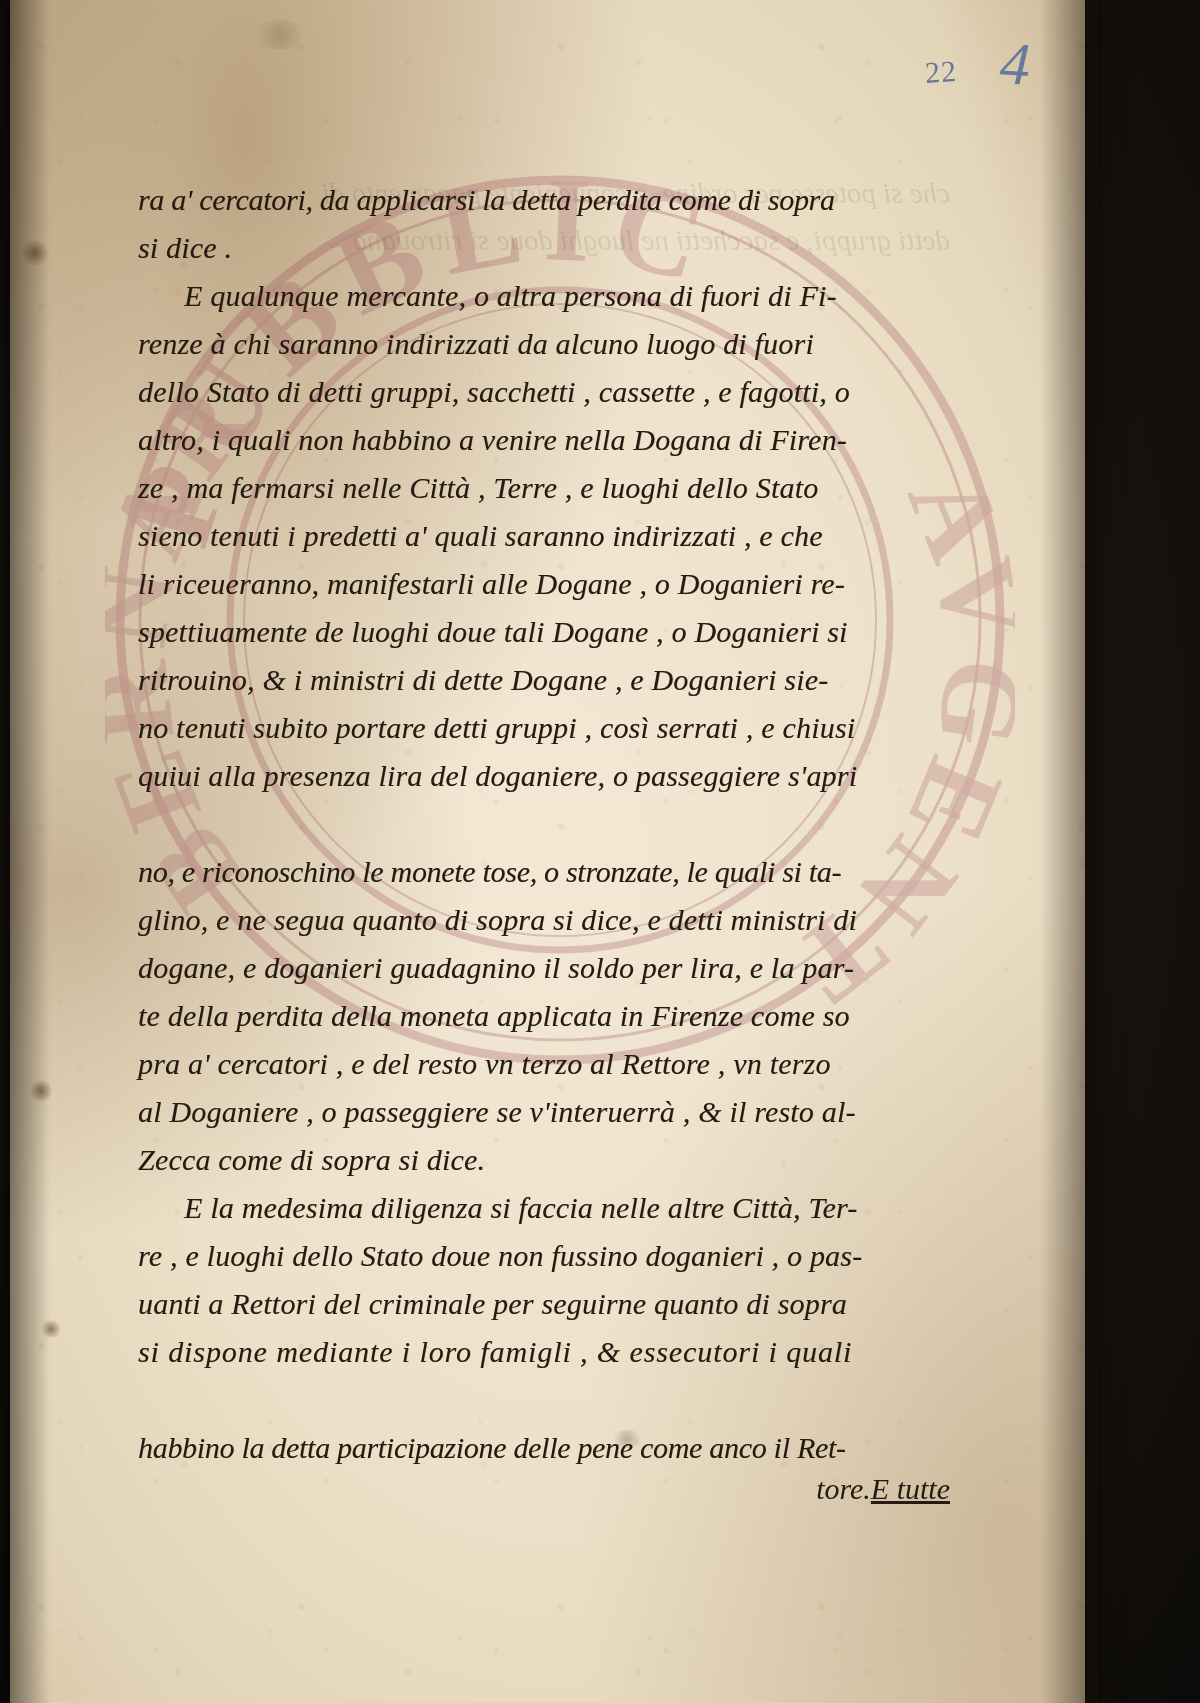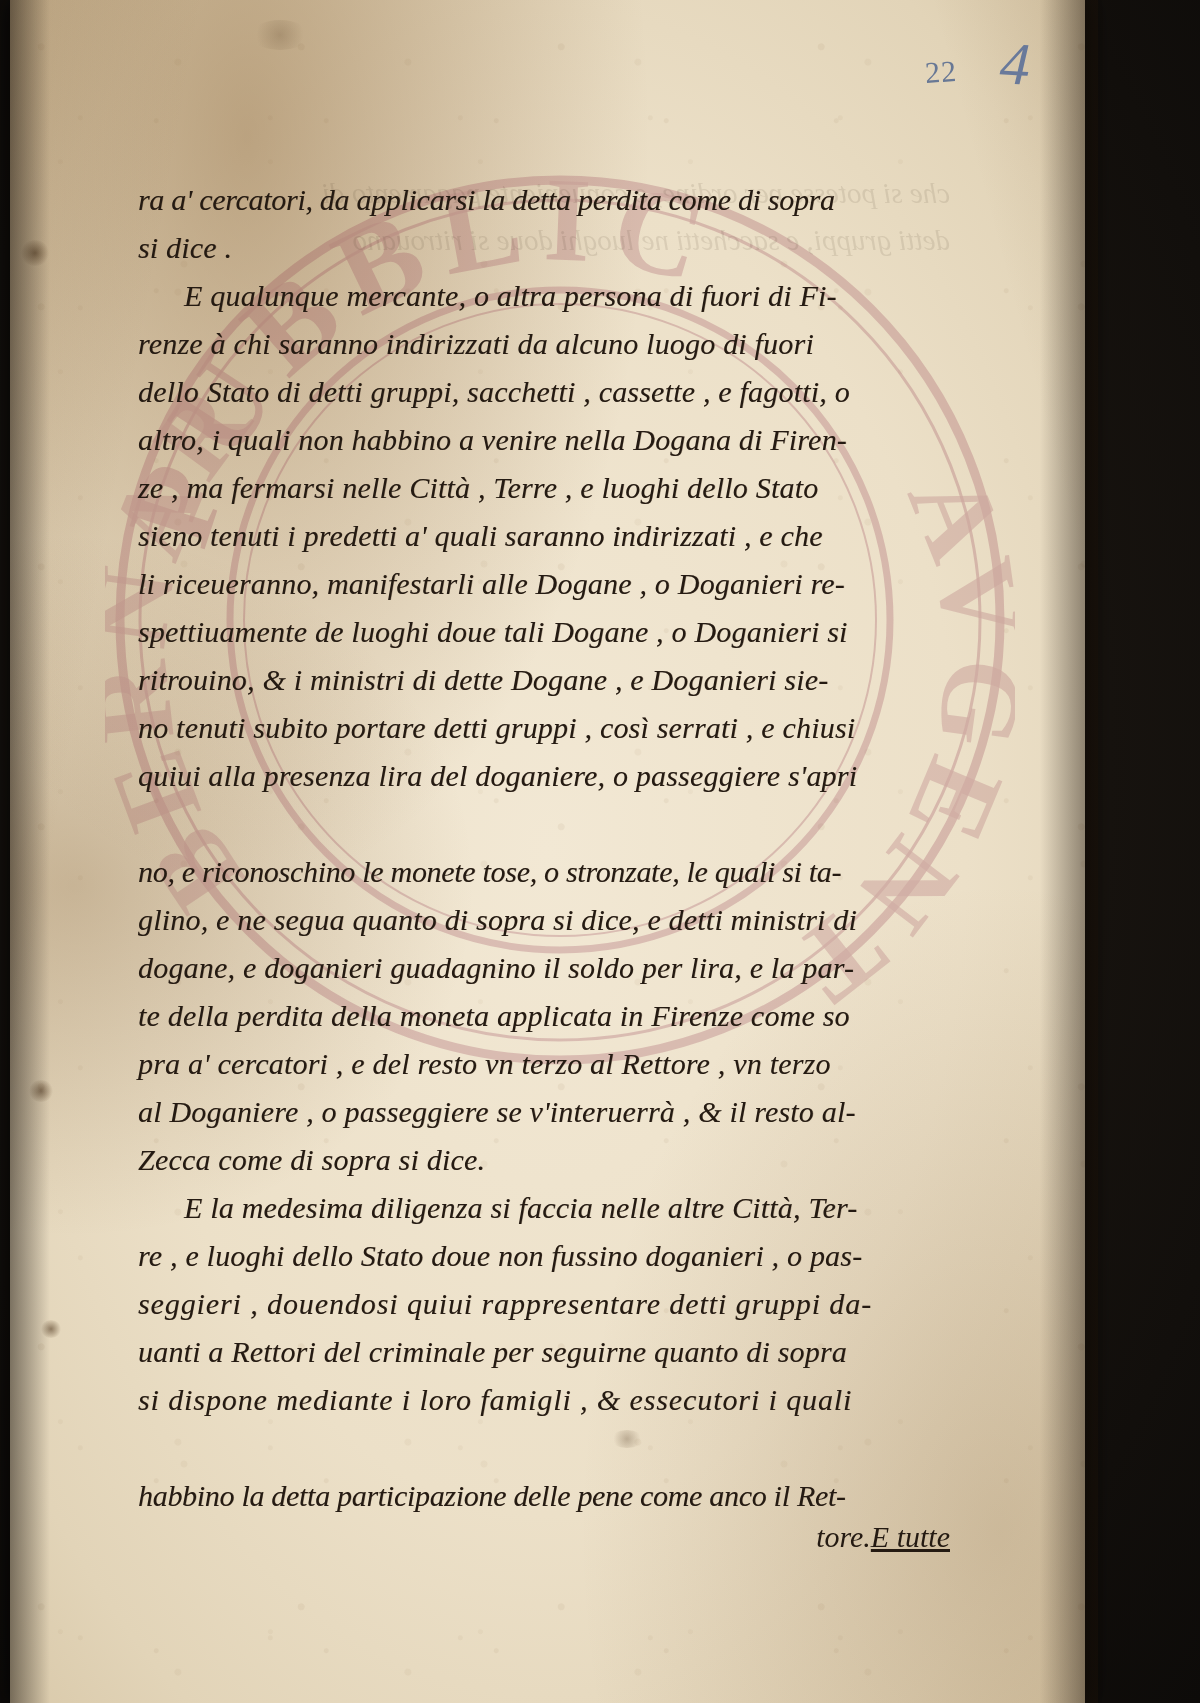--- a/index.html
+++ b/index.html
@@ -255,21 +255,20 @@
       <div class="line tight">no, e riconoschino le monete tose, o stronzate, le quali si ta-</div>
       <div class="line">glino, e ne segua quanto di sopra si dice, e detti ministri di</div>
       <div class="line">dogane, e doganieri guadagnino il soldo per lira, e la par-</div>
       <div class="line">te della perdita della moneta applicata in Firenze come so</div>
       <div class="line">pra a' cercatori , e del resto vn terzo al Rettore , vn terzo</div>
       <div class="line">al Doganiere , o passeggiere se v'interuerrà , &amp; il resto al-</div>
       <div class="line">Zecca come di sopra si dice.</div>
 
       <div class="line indent">E la medesima diligenza si faccia nelle altre Città, Ter-</div>
       <div class="line">re , e luoghi dello Stato doue non fussino doganieri , o pas-</div>
-      <div class="line wide">seggieri , douendosi quiui rappresentare detti gruppi da-</div>
       <div class="line">uanti a Rettori del criminale per seguirne quanto di sopra</div>
       <div class="line wide">si dispone mediante i loro famigli , &amp; essecutori i quali</div>
       <div class="line tight">habbino la detta participazione delle pene come anco il Ret-</div>
 
       <div class="catchrow">
         <span class="left">tore.</span>
         <span class="right">E tutte</span>
       </div>
 
     </div>

